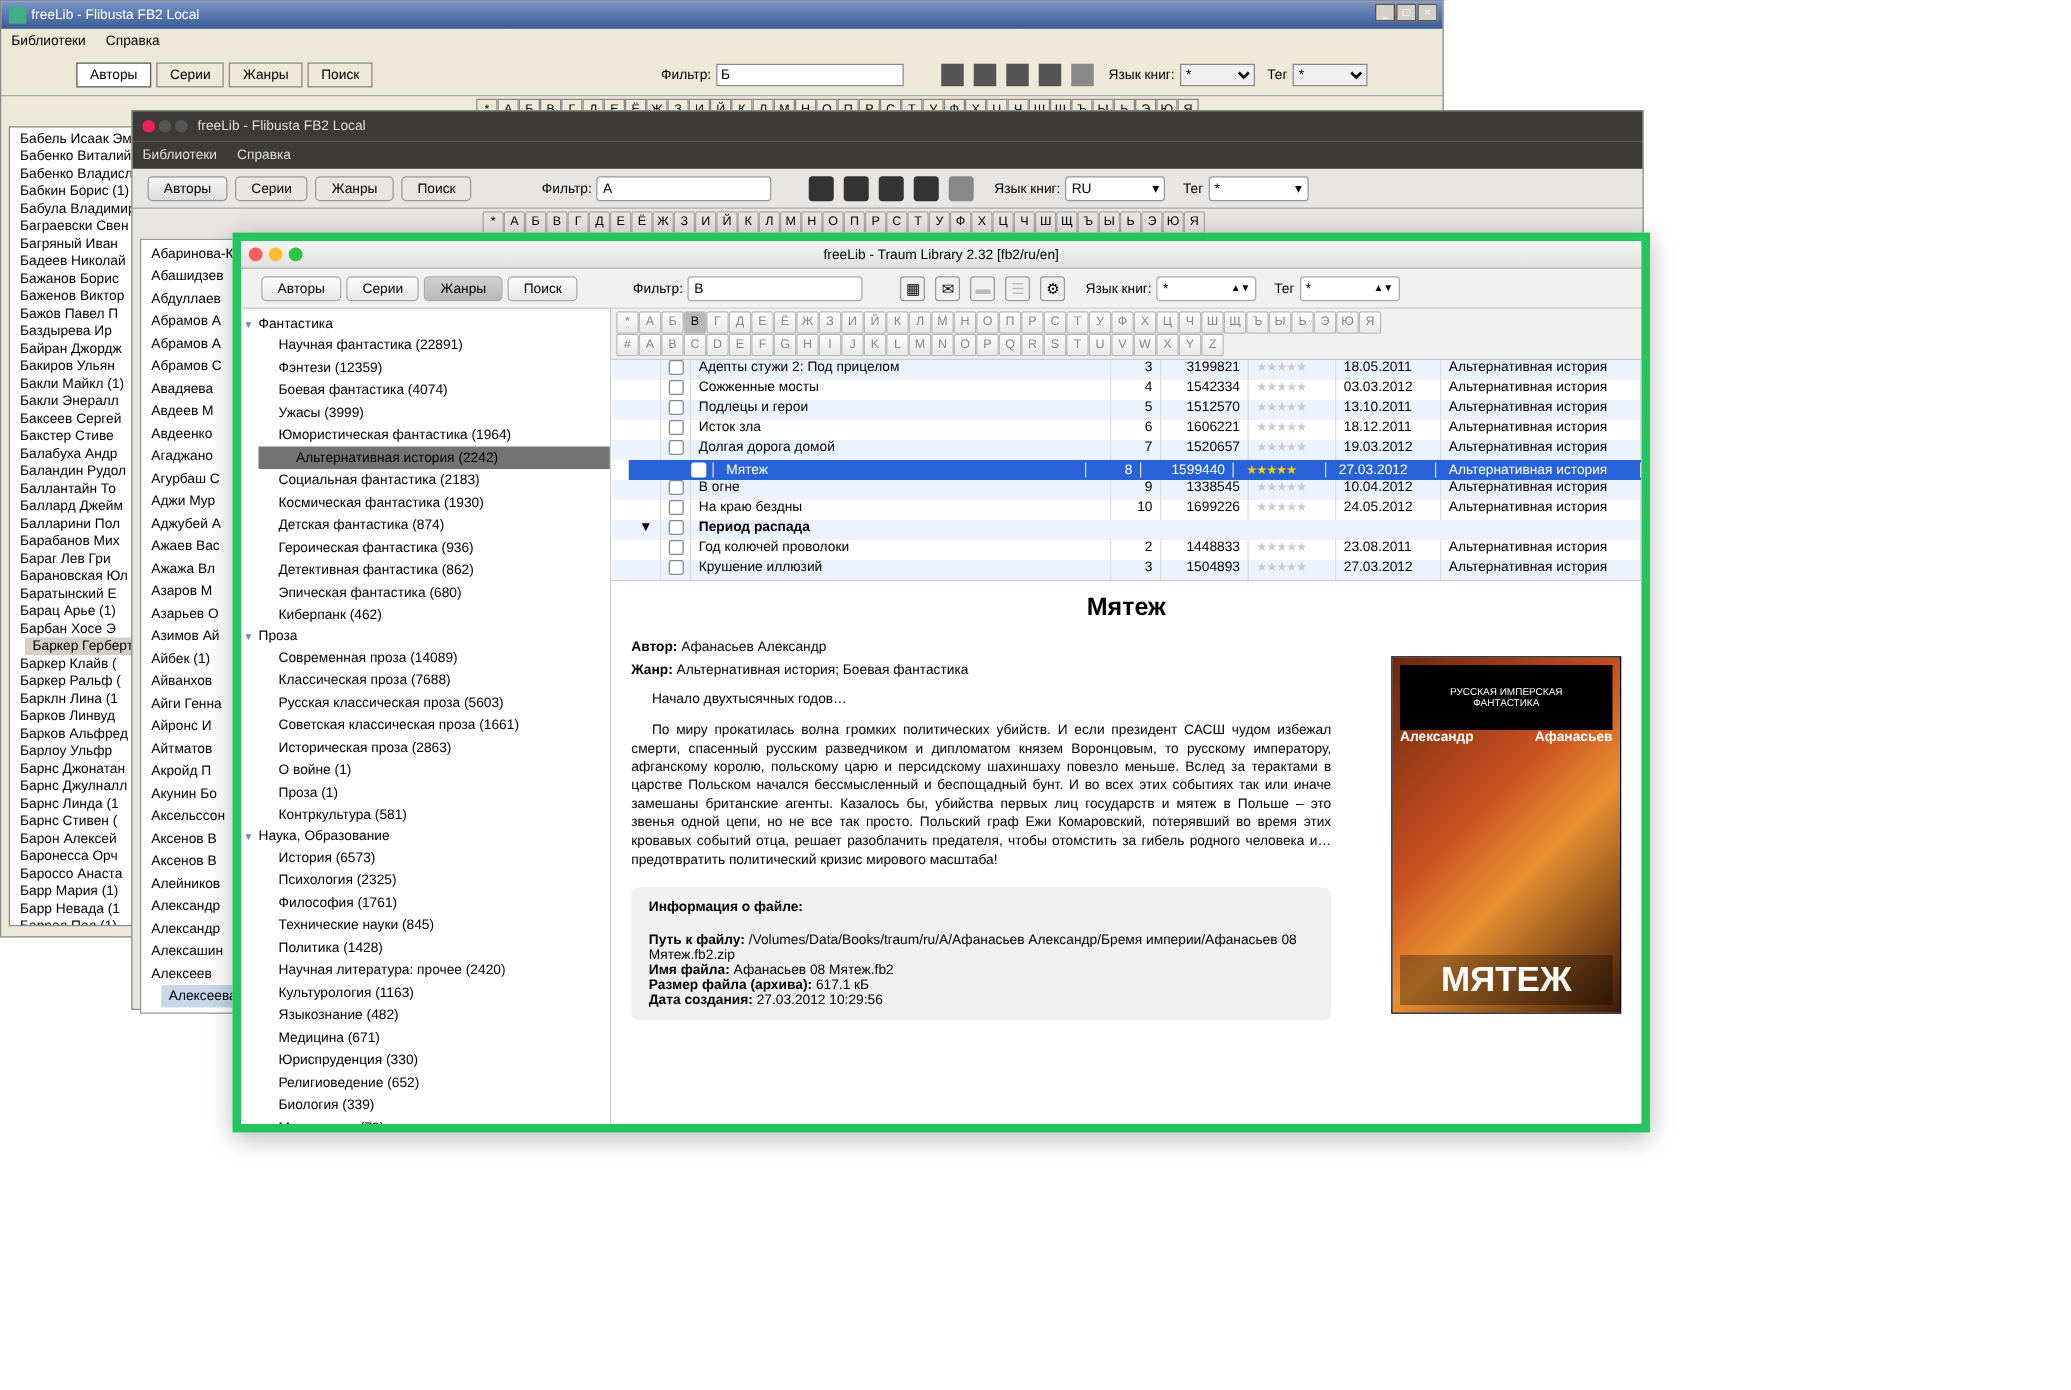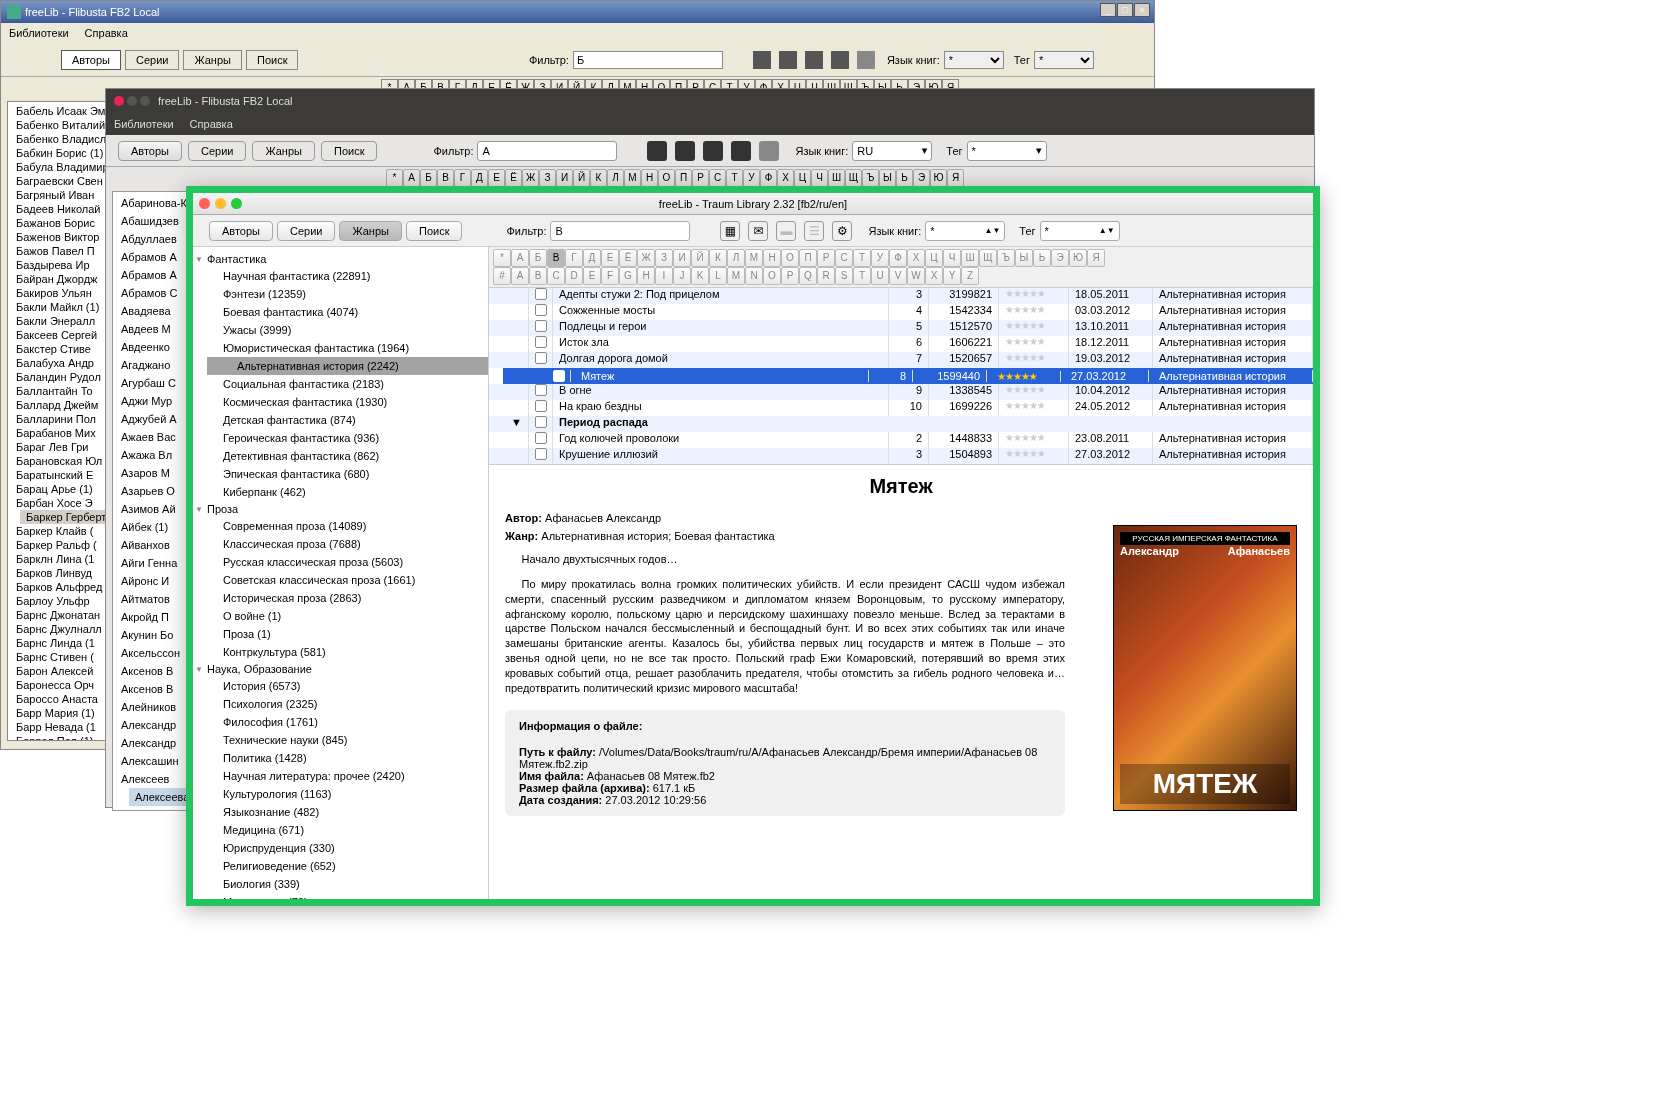--- a/index.html
+++ b/index.html
@@ -53,21 +53,21 @@
 .win3 .flt{margin-left:40px;display:flex;align-items:center;gap:4px}
 .win3 .flt input{width:140px;height:20px;border:1px solid #aaa;border-radius:3px;padding:0 4px}
 .win3 .ico{width:20px;height:20px;margin:0 2px;border:1px solid #999;border-radius:3px;display:flex;align-items:center;justify-content:center;font-size:12px}
 .win3 .sel{display:flex;align-items:center;gap:4px;margin-left:14px}
 .win3 .sel .dd{width:80px;height:20px;border:1px solid #aaa;border-radius:3px;background:#fff;padding:0 4px;display:flex;align-items:center;justify-content:space-between;font-size:11px}
 .win3 .body{display:flex;height:calc(100% - 54px)}
 .win3 .side{width:296px;border-right:1px solid #ccc;background:#fff;overflow:auto;font-size:12px;padding:4px 0}
 .win3 .gh{font-weight:normal;padding:2px 6px 2px 14px;position:relative}
 .win3 .gh::before{content:"▼";position:absolute;left:2px;font-size:8px;color:#888;top:4px}
 .win3 .gi{padding:1px 6px 1px 30px;line-height:16px}
-.win3 .gi.sel{background:#a3a3a3}
+.win3 .gi.sel{background:#737373}
 .win3 .main{flex:1;display:flex;flex-direction:column}
 .win3 .abar{display:flex;padding:2px 4px;gap:0;flex-wrap:wrap;background:#f0f0f0;border-bottom:1px solid #ccc}
 .win3 .ab{width:18px;height:18px;border:1px solid #bbb;background:linear-gradient(#fdfdfd,#e8e8e8);font-size:10px;text-align:center;line-height:16px;border-radius:2px;color:#888}
 .win3 .ab.act{background:#b8b8b8;color:#000}
 .win3 .grid{background:#fff;border-bottom:1px solid #ccc;overflow:hidden}
 .win3 .ghdr{display:flex;background:linear-gradient(#fdfdfd,#e8e8e8);border-bottom:1px solid #ccc;font-size:11px;height:18px;align-items:center}
 .win3 .gc{padding:0 6px;border-right:1px solid #ddd}
 .c1{width:40px}.c2{width:24px}.c3{flex:1}.c4{width:40px;text-align:right}.c5{width:70px;text-align:right}.c6{width:70px}.c7{width:84px}.c8{width:160px}
 .win3 .gr{display:flex;height:16px;font-size:11px}
 .win3 .gr:nth-child(odd){background:#edf3fe}
@@ -75,21 +75,21 @@
 .win3 .gr .cb{width:12px;height:12px;border:1px solid #888;background:#fff;border-radius:2px}
 .win3 .gr.sel .cb{border-color:#fff}
 .win3 .stars{color:#ccc;font-size:10px;letter-spacing:-1px}
 .win3 .gr.sel .stars{color:#ffcc00}
 .win3 .detail{flex:1;background:#fff;padding:10px 16px;overflow:auto;font-family:Georgia,serif;font-size:13px;position:relative}
 .win3 .detail h2{font-size:20px;text-align:center;margin-bottom:14px;font-weight:bold}
 .win3 .detail .meta{margin:6px 0}
 .win3 .detail .meta b{font-weight:bold}
 .win3 .detail p{margin:10px 0;text-align:justify;text-indent:1.5em;line-height:1.35}
 .win3 .cover{position:absolute;right:16px;top:60px;width:184px;height:286px;background:linear-gradient(135deg,#6b2810,#c85020 40%,#e89030 60%,#3a1808);border:1px solid #000;color:#fff;display:flex;flex-direction:column;justify-content:space-between;padding:6px;font-family:Arial;text-align:center}
-.win3 .cover .ctop{font-size:8px;background:#000;padding:2px}
+.win3 .cover .ctop{font-size:8px;background:#000;padding:17px}
 .win3 .cover .cauth{font-size:11px;font-weight:bold;display:flex;justify-content:space-between}
 .win3 .cover .cttl{font-size:28px;font-weight:bold;background:rgba(0,0,0,.3);padding:4px}
 .win3 .info{background:#f0f0f0;border-radius:6px;padding:10px 14px;margin-top:14px;font-size:12px}
 .win3 .info b{font-weight:bold}
 </style>
 </head>
 <body>
 
 <div class="win win1">
   <div class="tbar">

